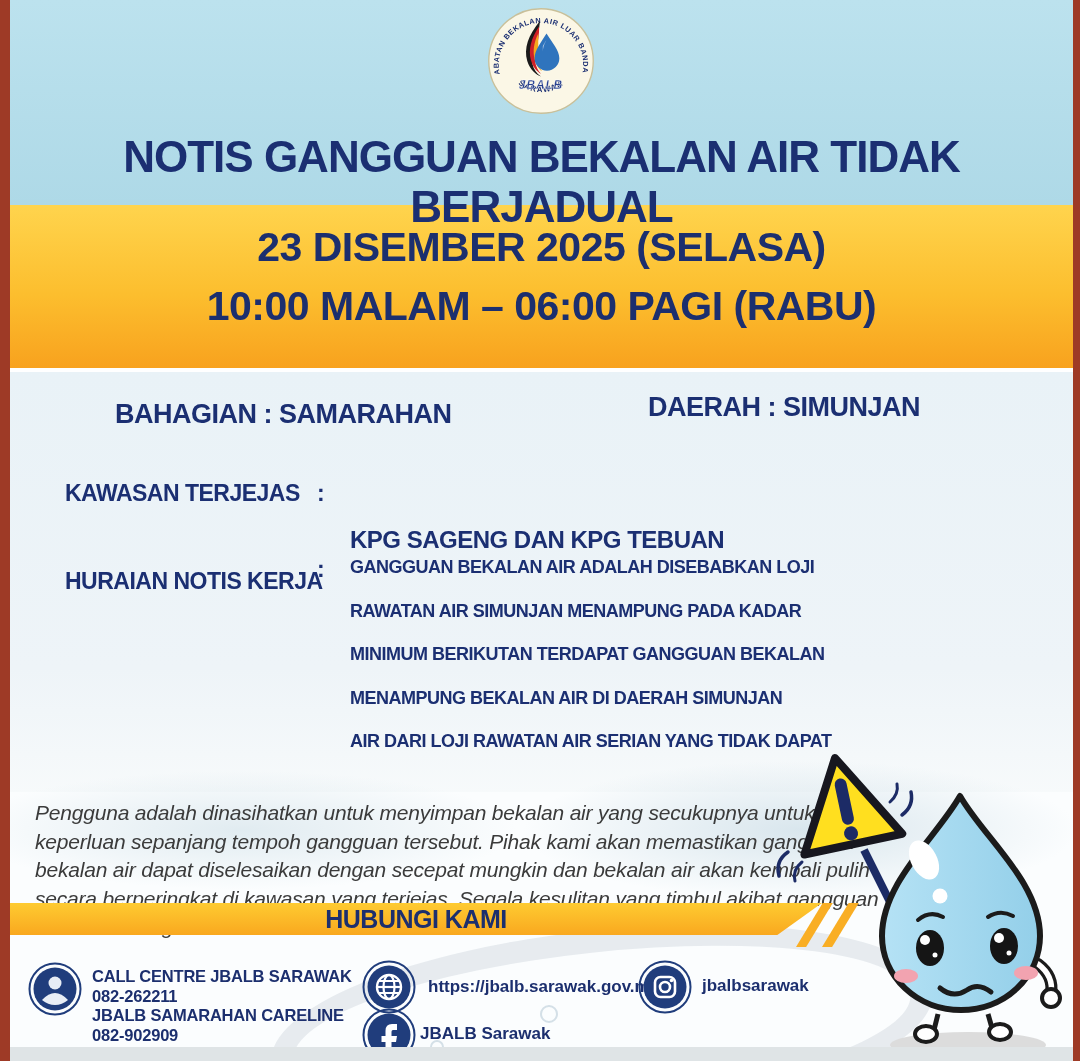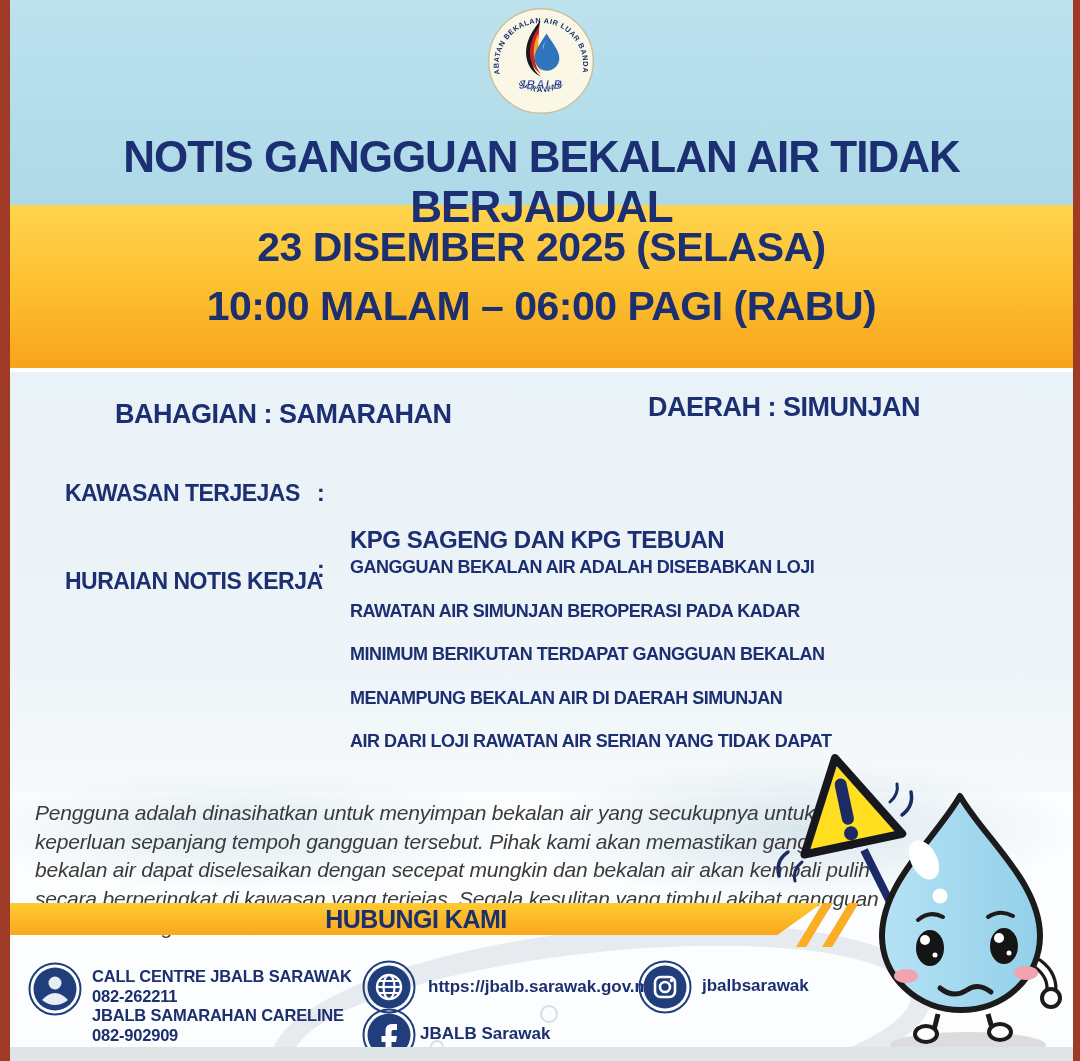--- a/index.html
+++ b/index.html
@@ -127,21 +127,21 @@
   <div class="loc loc-daerah">DAERAH : SIMUNJAN</div>
 
   <div class="lbl kawasan-lbl">KAWASAN TERJEJAS</div>
   <div class="colon kawasan-colon">:</div>
   <div class="val kawasan-val">KPG SAGENG DAN KPG TEBUAN</div>
 
   <div class="lbl huraian-lbl">HURAIAN NOTIS KERJA</div>
   <div class="colon huraian-colon">:</div>
   <div class="huraian-lines">
     <div>GANGGUAN BEKALAN AIR ADALAH DISEBABKAN LOJI</div>
-    <div>RAWATAN AIR SIMUNJAN BEROPERASI PADA KADAR</div>
+    <div>RAWATAN AIR SIMUNJAN MENAMPUNG PADA KADAR</div>
     <div>MINIMUM BERIKUTAN TERDAPAT GANGGUAN BEKALAN</div>
     <div>MENAMPUNG BEKALAN AIR DI DAERAH SIMUNJAN</div>
     <div>AIR DARI LOJI RAWATAN AIR SERIAN YANG TIDAK DAPAT</div>
   </div>
 
   <div class="advisory">Pengguna adalah dinasihatkan untuk menyimpan bekalan air yang secukupnya untuk keperluan sepanjang tempoh gangguan tersebut. Pihak kami akan memastikan gangguan bekalan air dapat diselesaikan dengan secepat mungkin dan bekalan air akan kembali pulih secara berperingkat di kawasan yang terjejas. Segala kesulitan yang timbul akibat gangguan ini adalah sangat dikesali.</div>
 
   <div class="contact-banner">
     <span>HUBUNGI KAMI</span>
   </div>

